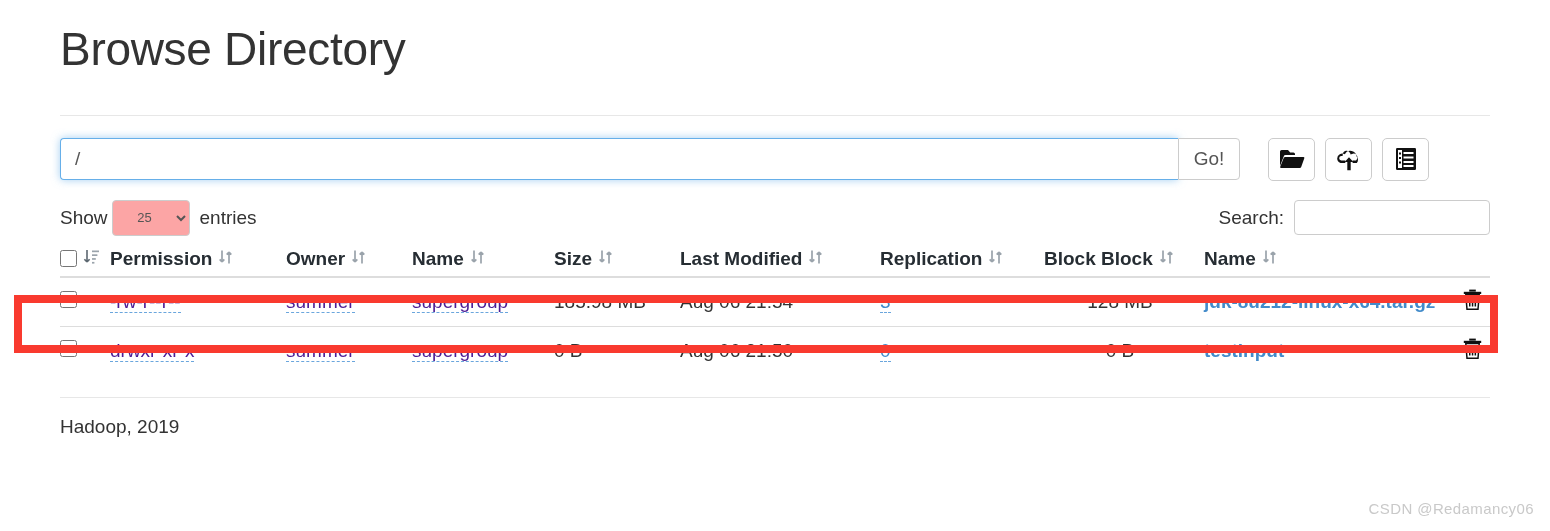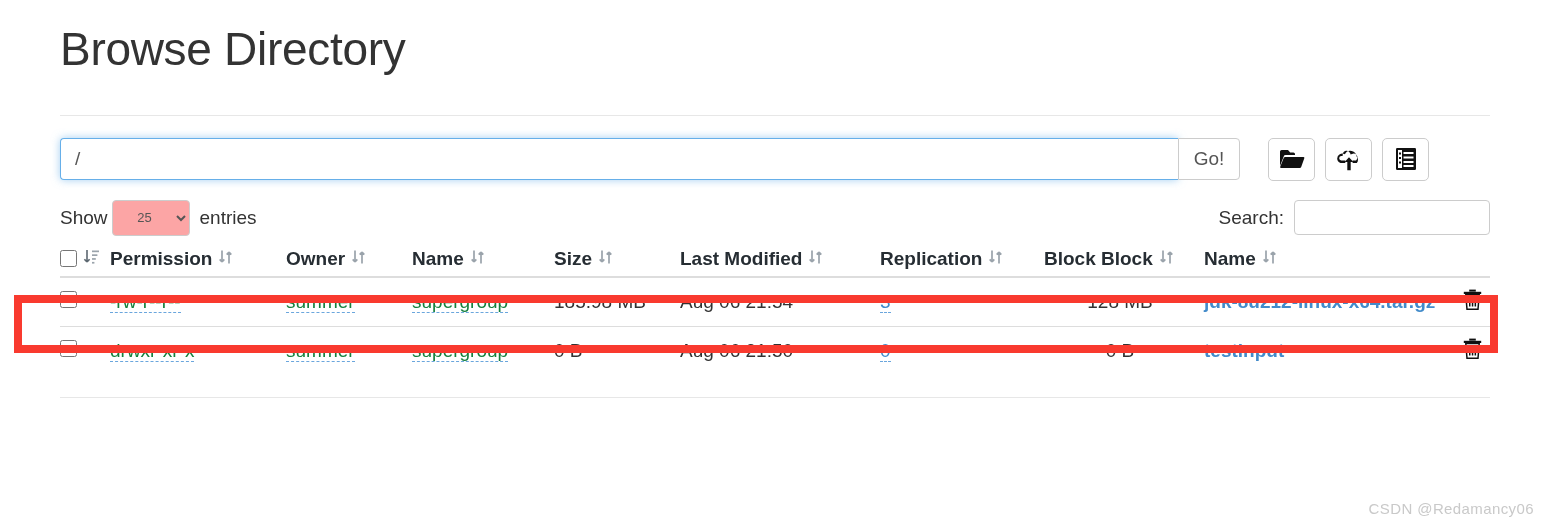--- a/index.html
+++ b/index.html
@@ -201,21 +201,21 @@
     height: 17px;
     margin: 0;
     cursor: pointer;
   }
   .sort-ico {
     color: #7f8c96;
     flex: 0 0 auto;
     display: inline-block;
   }
   .editable {
-    color: #15803d;
+    color: #4c1d95;
     border-bottom: 1px dashed #6aa6dd;
     cursor: pointer;
   }
   .link-blue {
     color: #428bca;
     text-decoration: none;
     cursor: pointer;
     font-weight: bold;
   }
   .link-rep {
@@ -557,17 +557,18 @@
               </svg>
             </span>
           </button>
         </td>
       </tr>
     </tbody>
   </table>
 
 
   <hr class="bottom-rule">
+  <div class="footer-note">Hadoop, 2019</div>
 
   <div class="redbox"></div>
 
   <div class="watermark">CSDN @Redamancy06</div>
 </div>
 
 </body></html>

